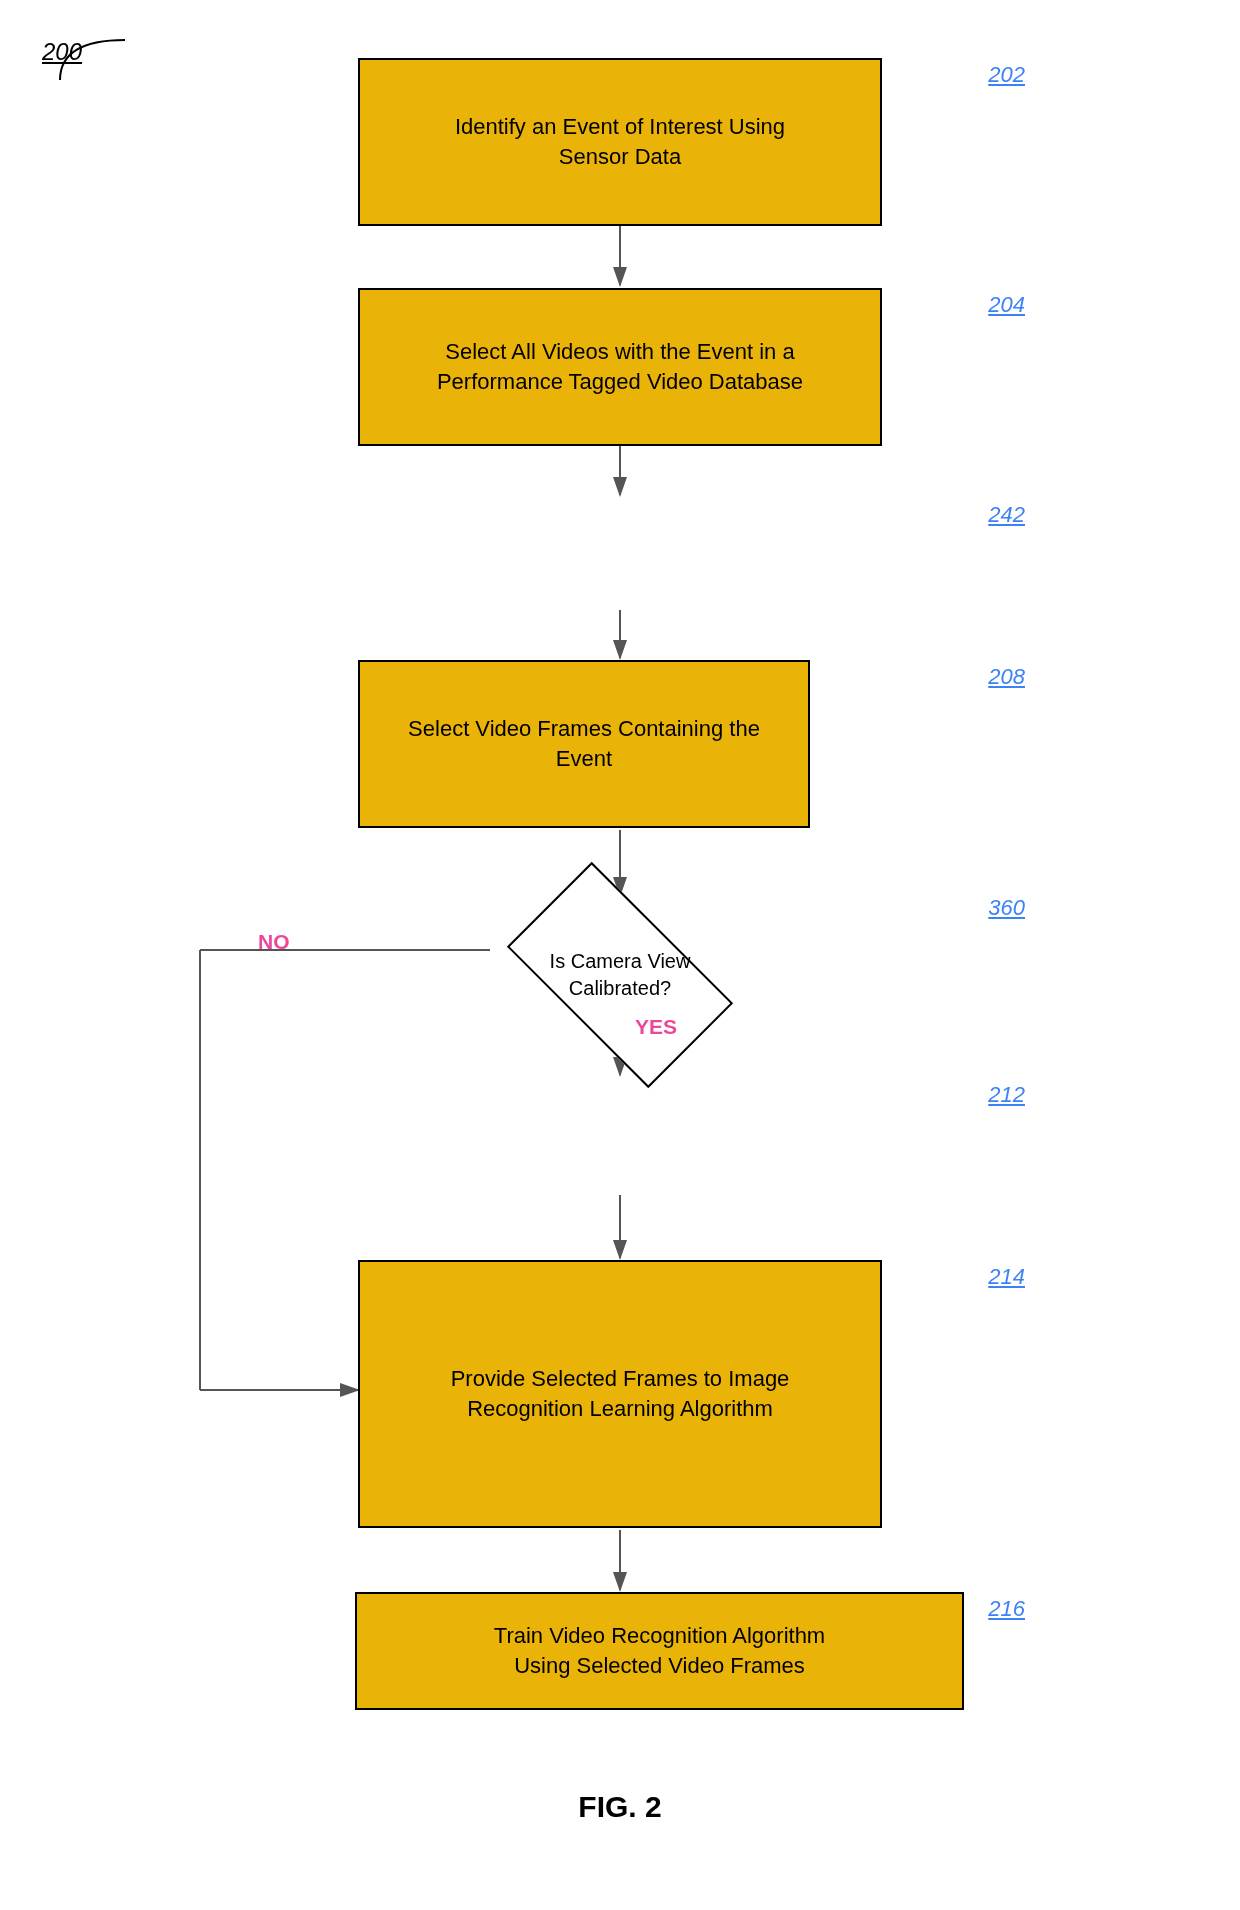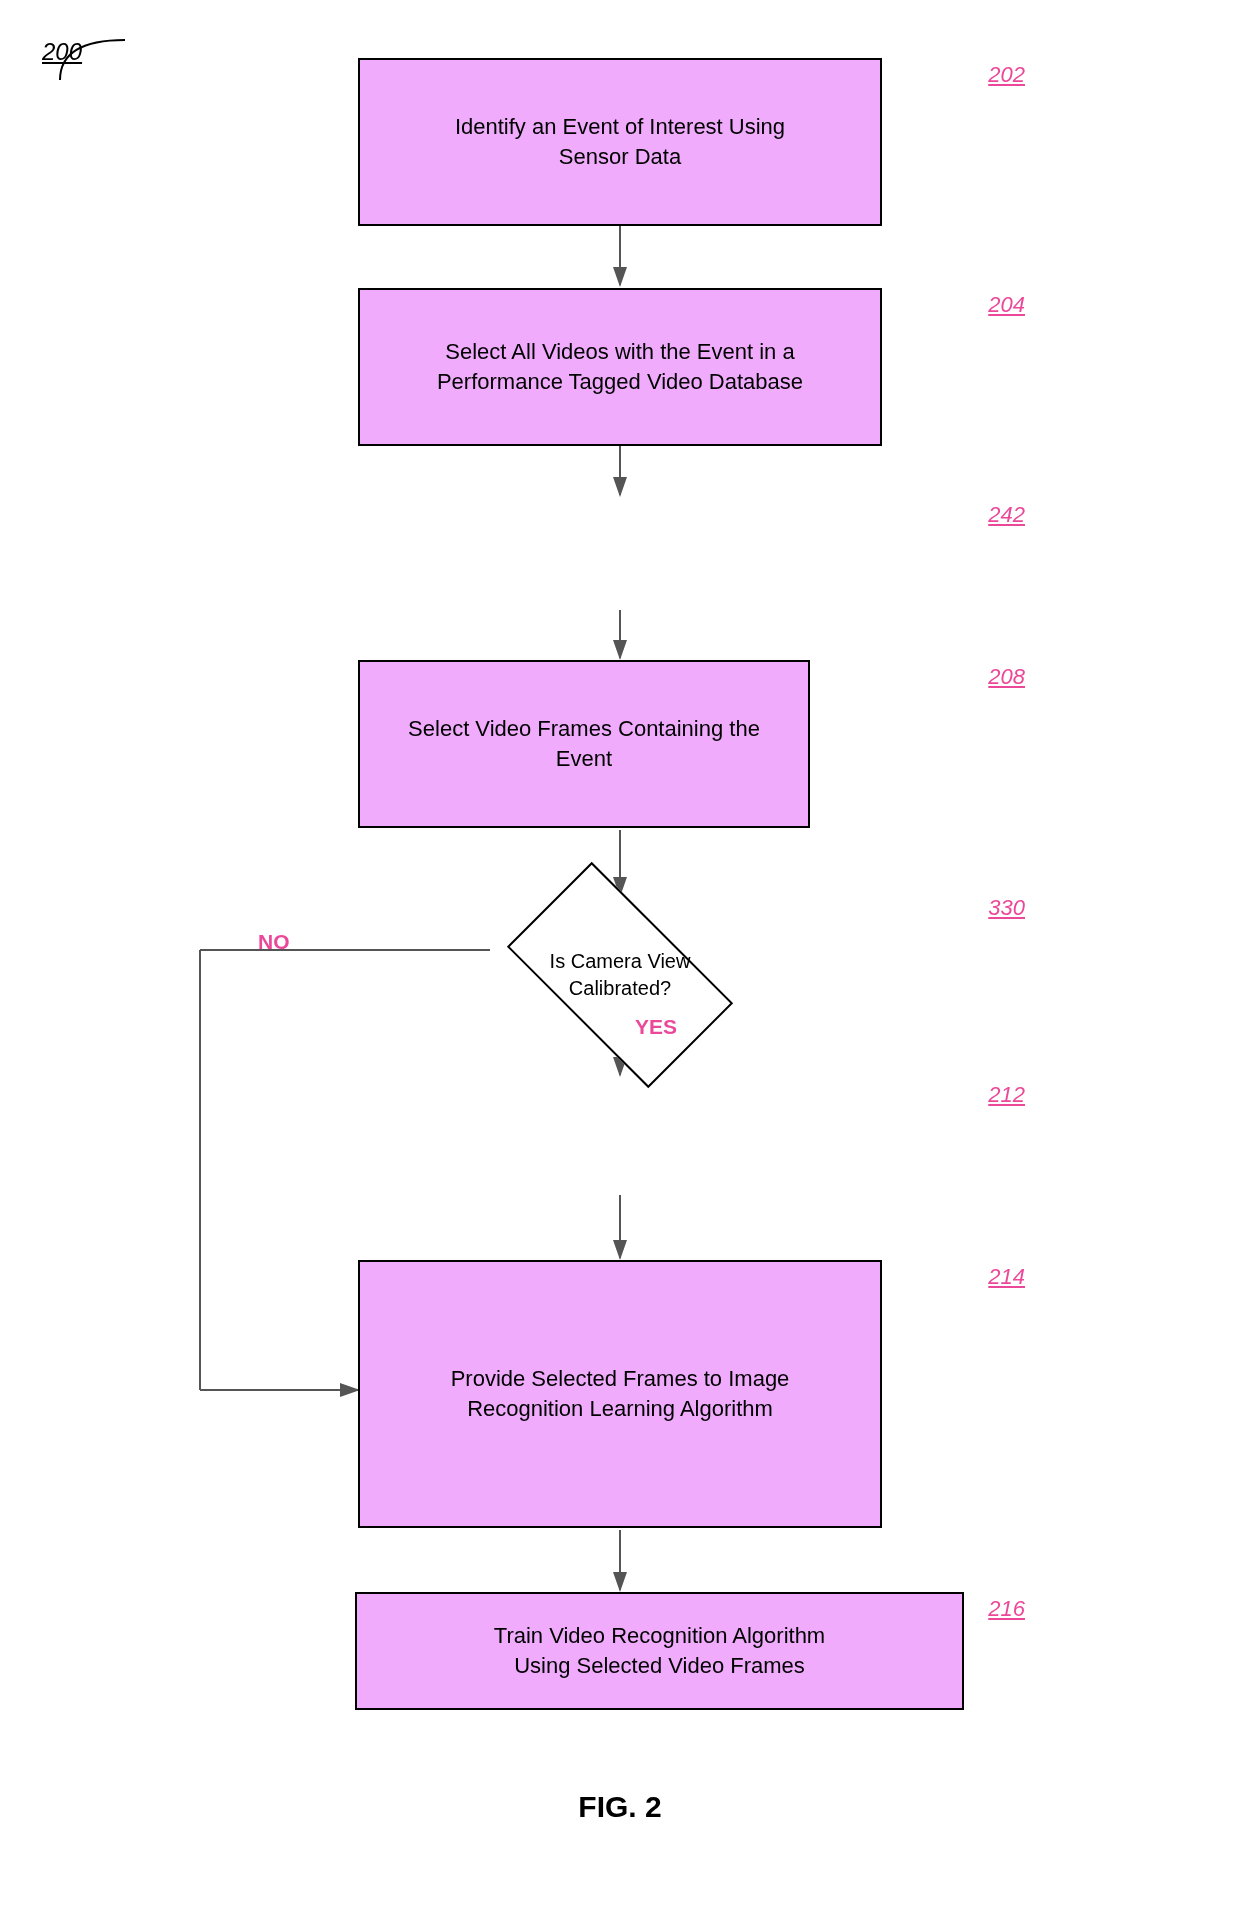--- a/index.html
+++ b/index.html
@@ -17,28 +17,28 @@
       width: 1240px;
       height: 1910px;
     }
 
     
     .ref-label {
       position: absolute;
       font-style: italic;
       font-size: 22px;
       text-decoration: underline;
-      color: #ec4899;
+      color: #3b82f6;
     }
 
     
     .flow-box {
       position: absolute;
       border: 2px solid #000;
-      background: #f0abfc;
+      background: #eab308;
       display: flex;
       align-items: center;
       justify-content: center;
       text-align: center;
       font-size: 22px;
       line-height: 1.35;
       padding: 10px 15px;
     }
 
     
@@ -151,21 +151,21 @@
 
   <div class="flow-box" style="left: 358px; top: 660px; width: 452px; height: 168px;">
     <span>Select Video Frames Containing the<br>Event</span>
   </div>
   <div class="ref-label" style="right: 215px; top: 664px;">208</div>
 
   <div class="diamond-container" style="left: 490px; top: 895px; width: 260px; height: 160px;">
     <div class="diamond"></div>
     <div class="diamond-text">Is Camera View<br>Calibrated?</div>
   </div>
-  <div class="ref-label" style="right: 215px; top: 895px;">330</div>
+  <div class="ref-label" style="right: 215px; top: 895px;">360</div>
 
   <div class="branch-label" style="left: 258px; top: 930px;">NO</div>
 
   <div class="branch-label" style="left: 635px; top: 1015px;">YES</div>
 
   <div class="ref-label" style="right: 215px; top: 1082px;">212</div>
 
   <div class="flow-box" style="left: 358px; top: 1260px; width: 524px; height: 268px;">
     <span>Provide Selected Frames to Image<br>Recognition Learning Algorithm</span>
   </div>

